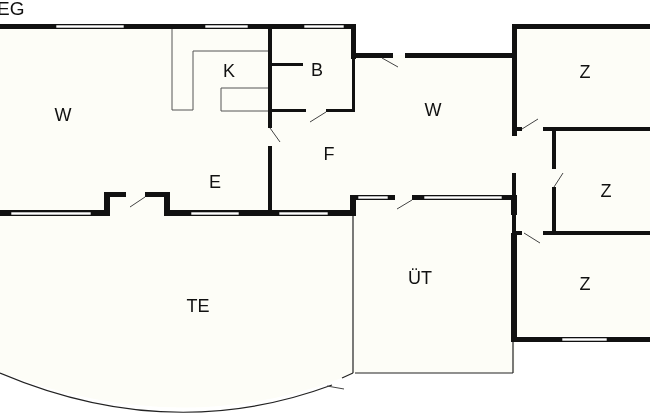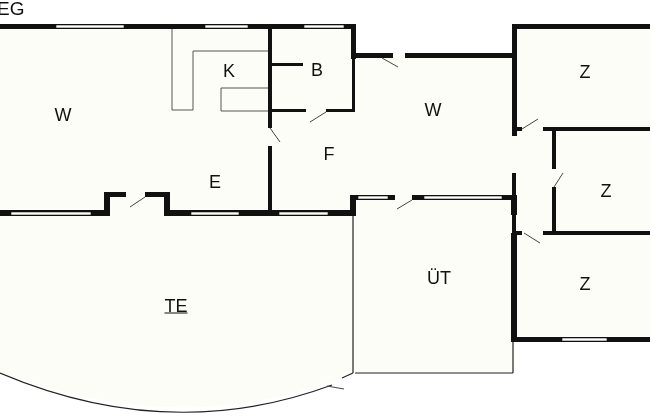--- a/index.html
+++ b/index.html
@@ -101,14 +101,14 @@
 
 <div class="lbl" style="left:63px;top:115px;">W</div>
 <div class="lbl" style="left:229px;top:71px;">K</div>
 <div class="lbl" style="left:317px;top:70px;">B</div>
 <div class="lbl" style="left:215px;top:182px;">E</div>
 <div class="lbl" style="left:329px;top:154px;">F</div>
 <div class="lbl" style="left:433px;top:110px;">W</div>
 <div class="lbl" style="left:585px;top:72px;">Z</div>
 <div class="lbl" style="left:606px;top:191px;">Z</div>
 <div class="lbl" style="left:585px;top:284px;">Z</div>
-<div class="lbl" style="left:176px;top:306px;text-decoration:underline;">TE</div>
-<div class="lbl" style="left:439px;top:278px;">ÜT</div>
+<div class="lbl" style="left:198px;top:306px;">TE</div>
+<div class="lbl" style="left:420px;top:278px;">ÜT</div>
 
 </body></html>

